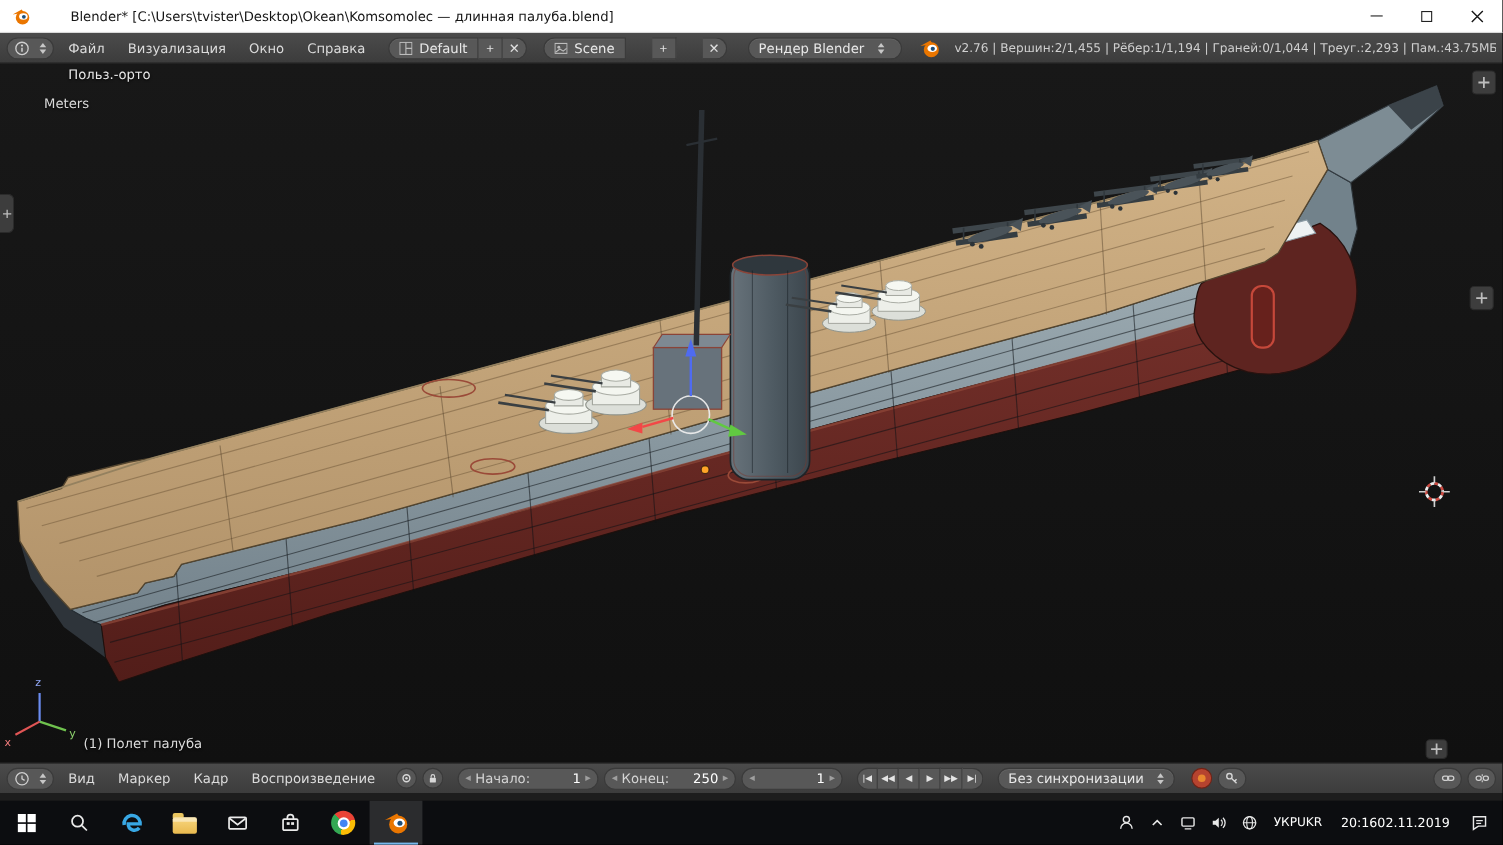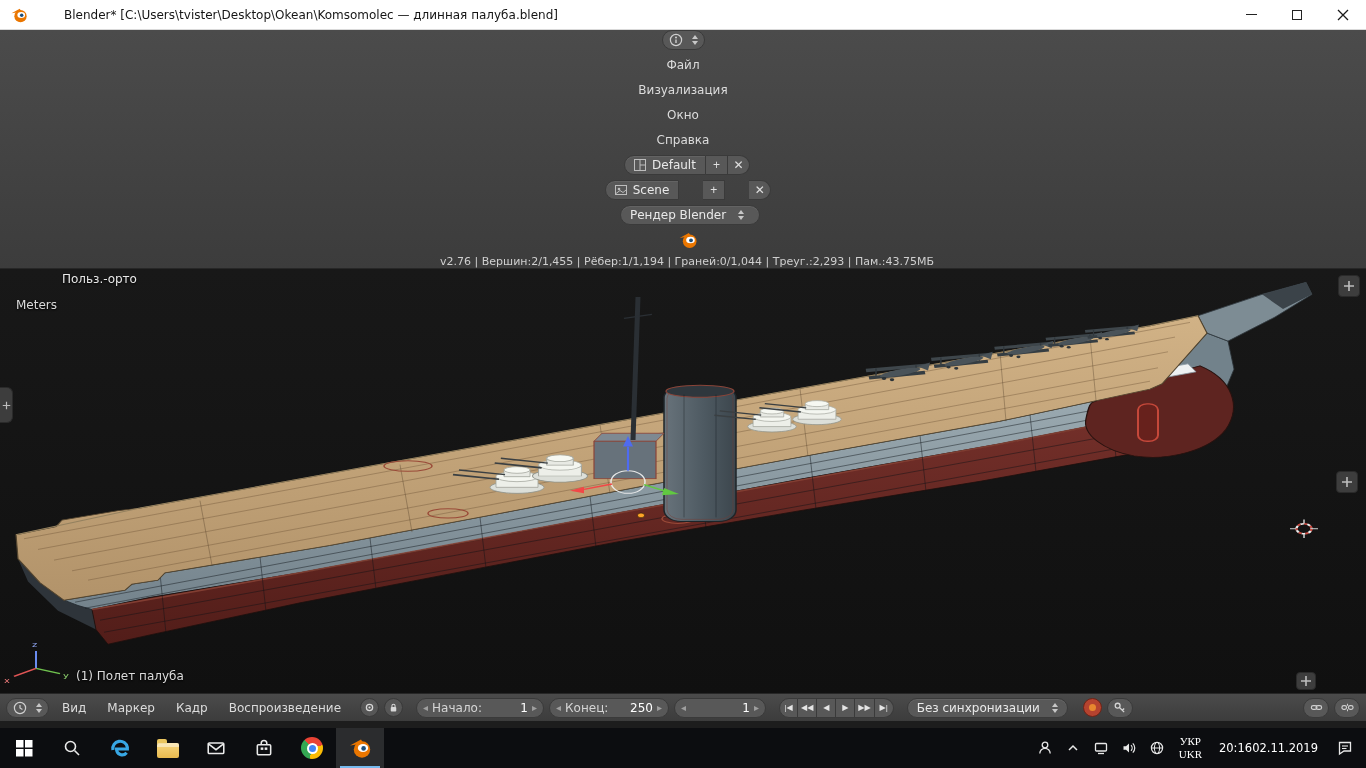--- a/index.html
+++ b/index.html
@@ -12,21 +12,21 @@
   .titlebar .app-icon{width:18px;height:18px;margin:0 8px 0 10px;flex:0 0 auto;}
   .titlebar .title{font-size:12px;color:#151515;flex:1;white-space:nowrap;overflow:hidden;}
   .win-controls{display:flex;height:100%;}
   .win-btn{width:46px;height:100%;display:flex;align-items:center;justify-content:center;background:transparent;border:none;cursor:pointer;}
   .min-bar{width:11px;height:1.5px;background:#222;display:block;}
   .max-box{width:10px;height:10px;border:1.2px solid #222;display:block;}
 
   
   .blender{flex:1;display:flex;flex-direction:column;background:#1c1c1c;min-height:0;}
   .bbar{flex:0 0 28px;background:linear-gradient(#4b4b4b,#3c3c3c);display:flex;align-items:center;gap:5px;padding:0 6px;font-size:12px;color:#dcdcdc;}
-  .bbar.top{border-bottom:1px solid #272727;flex-direction:column;}
+  .bbar.top{border-bottom:1px solid #272727;}
   .bbar.bottom{border-top:1px solid #272727;}
   .menu{padding:0 8px;height:20px;line-height:20px;border-radius:3px;color:#dcdcdc;cursor:pointer;white-space:nowrap;}
   .pill{height:20px;background:#585858;border:1px solid #3a3a3a;border-radius:10px;color:#e9e9e9;
     display:inline-flex;align-items:center;padding:0 9px;gap:6px;font-size:12px;white-space:nowrap;
     box-shadow:inset 0 1px 0 rgba(255,255,255,.07);cursor:pointer;}
   .pill .mini-ic{width:12px;height:12px;flex:0 0 auto;opacity:.85;}
   .pgroup{display:inline-flex;align-items:center;}
   .pgroup .pill{border-radius:10px 0 0 10px;}
   .sq-btn{height:20px;width:22px;background:#585858;border:1px solid #3a3a3a;border-left:none;color:#e0e0e0;
     display:inline-flex;align-items:center;justify-content:center;font-size:12px;cursor:pointer;}
@@ -37,21 +37,21 @@
   .updown i.down{border-top:4px solid #c7c7c7;}
   .editor-btn{height:20px;background:#585858;border:1px solid #3a3a3a;border-radius:10px;display:inline-flex;align-items:center;padding:0 6px;gap:3px;cursor:pointer;}
   .stats{font-size:11px;color:#cfcfcf;margin-left:8px;white-space:nowrap;overflow:hidden;}
   .blogo{width:20px;height:20px;margin-left:10px;flex:0 0 auto;}
 
   
   .viewport{flex:1;position:relative;background:linear-gradient(#181818,#101010);overflow:hidden;min-height:0;}
   .viewport svg.ship{position:absolute;inset:0;width:100%;height:100%;display:block;}
   .vp-label{position:absolute;font-size:12px;color:#e8e8e8;text-shadow:0 1px 2px #000;pointer-events:none;}
   .vp-view{top:3px;left:18px;margin-left:44px;}
-  .vp-units{top:29px;left:16px;color:#dadada;}
+  .vp-units{top:29px;left:40px;color:#dadada;}
   .vp-object{bottom:10px;left:76px;color:#dcdcdc;}
   .vp-btn{position:absolute;width:22px;height:22px;background:#3d3d3d;border:1px solid #2a2a2a;border-radius:4px;
     display:flex;align-items:center;justify-content:center;cursor:pointer;}
   .vp-btn svg{width:12px;height:12px;}
   .vp-tab{position:absolute;left:0;top:118px;width:13px;height:36px;background:#3d3d3d;border:1px solid #2a2a2a;border-left:none;border-radius:0 6px 6px 0;display:flex;align-items:center;justify-content:center;cursor:pointer;}
   .vp-tab svg{width:9px;height:9px;}
 
   
   .field{height:20px;background:#585858;border:1px solid #3a3a3a;border-radius:10px;color:#ececec;
     display:inline-flex;align-items:center;font-size:12px;padding:0 6px;gap:4px;cursor:pointer;}
@@ -76,21 +76,21 @@
 
   
   .taskbar{flex:0 0 40px;background:#0c0d10;display:flex;align-items:stretch;color:#fff;}
   .tb-btn{width:48px;display:flex;align-items:center;justify-content:center;cursor:pointer;position:relative;}
   .tb-btn.active{background:rgba(255,255,255,.13);}
   .tb-btn.active::after{content:"";position:absolute;left:4px;right:4px;bottom:0;height:2px;background:#76b9ed;}
   .tb-spacer{flex:1;}
   .tray{display:flex;align-items:center;gap:2px;padding-right:4px;}
   .tray-ic{width:26px;height:40px;display:flex;align-items:center;justify-content:center;cursor:pointer;}
   .tray-ic svg{width:16px;height:16px;}
-  .lang{display:flex;flex-direction:column;align-items:center;justify-content:center;font-size:11px;line-height:1.2;padding:0 7px;cursor:pointer;font-family:Liberation Serif, serif;}
+  .lang{display:flex;align-items:center;justify-content:center;font-size:11px;line-height:1.2;padding:0 7px;cursor:pointer;}
   .clock{display:flex;flex-direction:row;align-items:flex-end;justify-content:center;font-size:11.5px;line-height:1.3;padding:0 8px;cursor:pointer;}
   .folder-ic{width:22px;height:15px;background:linear-gradient(#f8d780,#e9b94e);border-radius:2px;position:relative;margin-top:5px;}
   .folder-ic::before{content:"";position:absolute;top:-4px;left:0;width:10px;height:5px;background:#eac55f;border-radius:2px 2px 0 0;}
   .folder-ic::after{content:"";position:absolute;top:0;left:0;right:0;height:4px;background:rgba(255,255,255,.45);border-radius:2px 2px 0 0;}
   .chrome-ic{width:22px;height:22px;border-radius:50%;background:conic-gradient(from -45deg,#ea4335 0 33%,#fbbc05 0 66%,#34a853 0 100%);position:relative;}
   .chrome-ic::before{content:"";position:absolute;inset:5.5px;border-radius:50%;background:#fff;}
   .chrome-ic::after{content:"";position:absolute;inset:7.5px;border-radius:50%;background:#4285f4;}
 </style>
 </head>
 <body>

